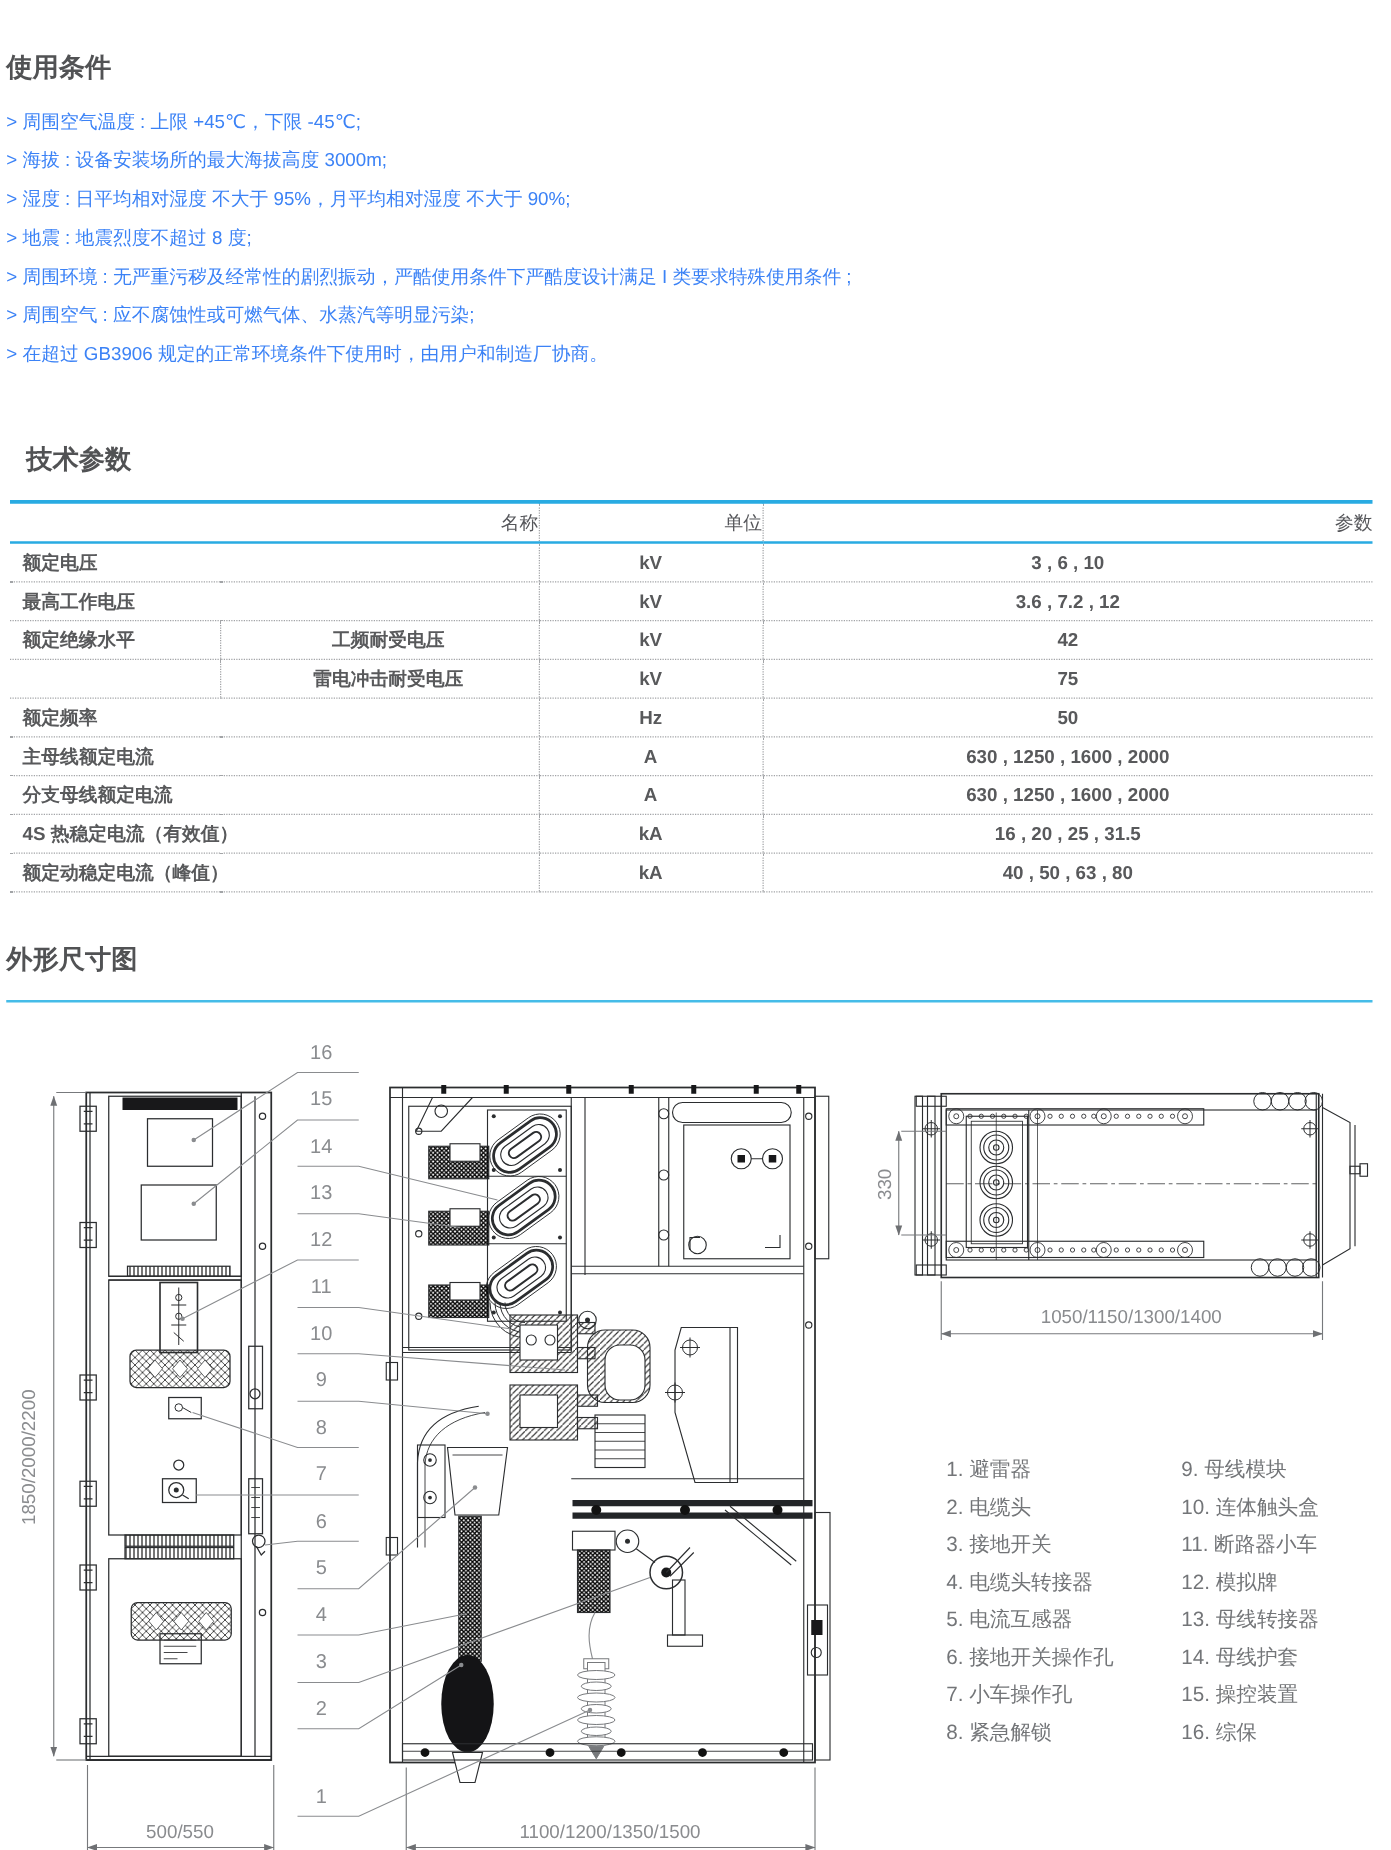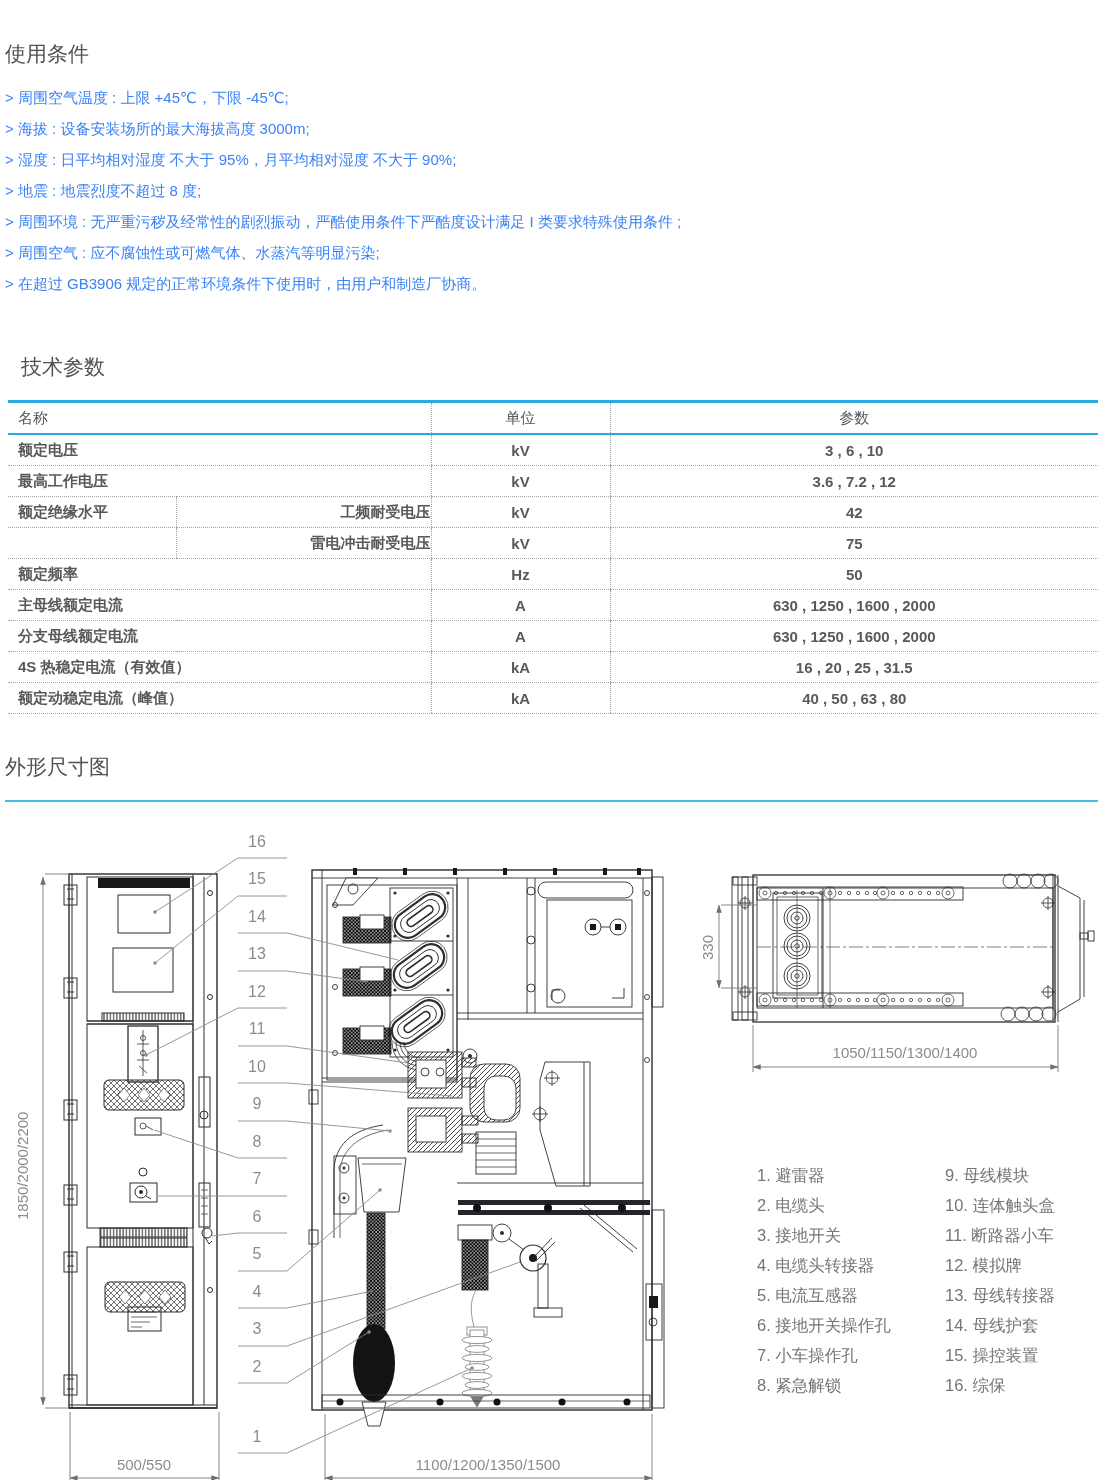--- a/index.html
+++ b/index.html
@@ -1,27 +1,27 @@
 <!DOCTYPE html>
 <html><head>
 <meta charset="utf-8">
 <style>
   html,body{margin:0;padding:0;background:#fff;}
   .page{position:relative;width:1113px;height:1480px;background:#fff;overflow:hidden;
         font-family:"Liberation Sans","DejaVu Sans",sans-serif;color:#58595b;}
-  .sec-title{position:absolute;left:5px;font-size:21px;font-weight:normal;color:#515254;white-space:nowrap;}
+  .sec-title{position:absolute;left:5px;font-size:21px;font-weight:bold;color:#515254;white-space:nowrap;}
   .bullets{position:absolute;left:5px;top:82px;font-size:15px;color:#3b82f6;}
   .bullets .b-line{height:31px;line-height:31px;white-space:nowrap;}
   .spec-table{position:absolute;left:8px;top:400px;width:1090px;border-collapse:collapse;table-layout:fixed;
               font-size:15px;color:#58595b;border-top:3px solid #29abe2;}
   .spec-table td{height:30px;padding:0;vertical-align:middle;}
-  .spec-table tr.hdr td{border-bottom:2px solid #29abe2;color:#55565a;}
+  .spec-table tr.hdr td{border-bottom:2px solid #29abe2;color:#55565a;text-align:right;}
   .spec-table tr.row td{border-bottom:1px dotted #a2a4a7;font-weight:bold;}
   .spec-table td.c-name{text-align:left;padding-left:10px;}
-  .spec-table td.c-sub{text-align:right;padding-left:14px;border-left:1px dotted #a2a4a7;margin-top:12px;}
+  .spec-table td.c-sub{text-align:center;padding-left:14px;border-left:1px dotted #a2a4a7;margin-top:12px;}
   .spec-table td.c-unit{text-align:center;border-left:1px dotted #a2a4a7;}
   .spec-table td.c-val{text-align:center;border-left:1px dotted #a2a4a7;}
   .cyan-rule{position:absolute;left:5px;top:800px;width:1093px;height:2px;background:#45bce8;}
   svg{position:absolute;left:0;top:820px;}
   svg text{font-family:"Liberation Sans","DejaVu Sans",sans-serif;}
   .dim-txt{fill:#8a8c8f;font-size:15px;}
   .co-txt{fill:#8a8c8f;font-size:16px;}
   .lg-txt{fill:#737578;font-size:16.5px;}
 </style>
 </head>

